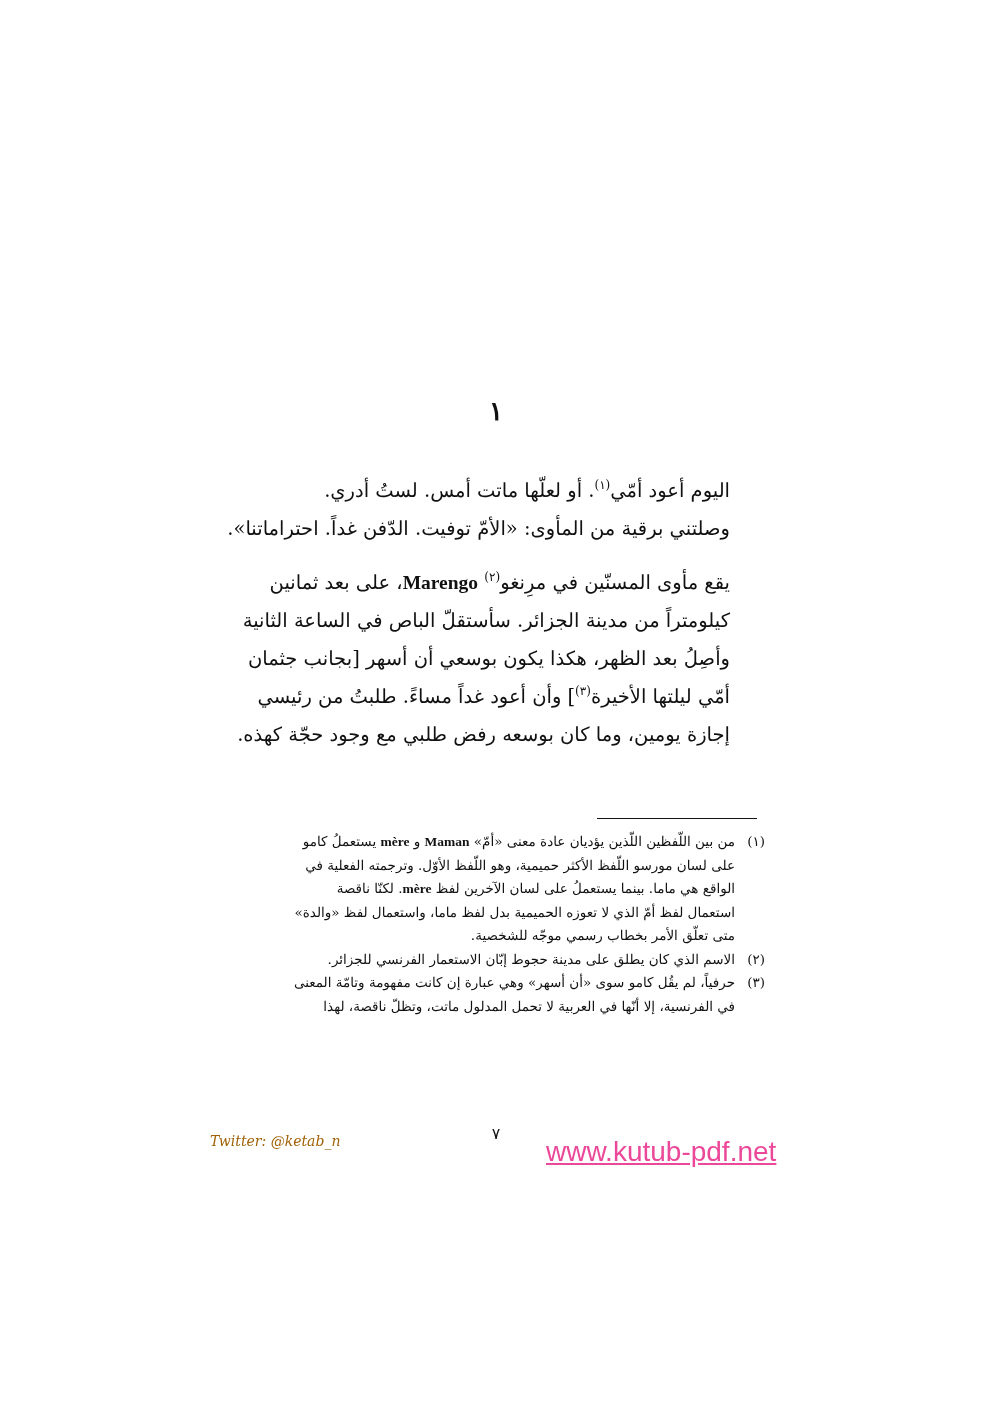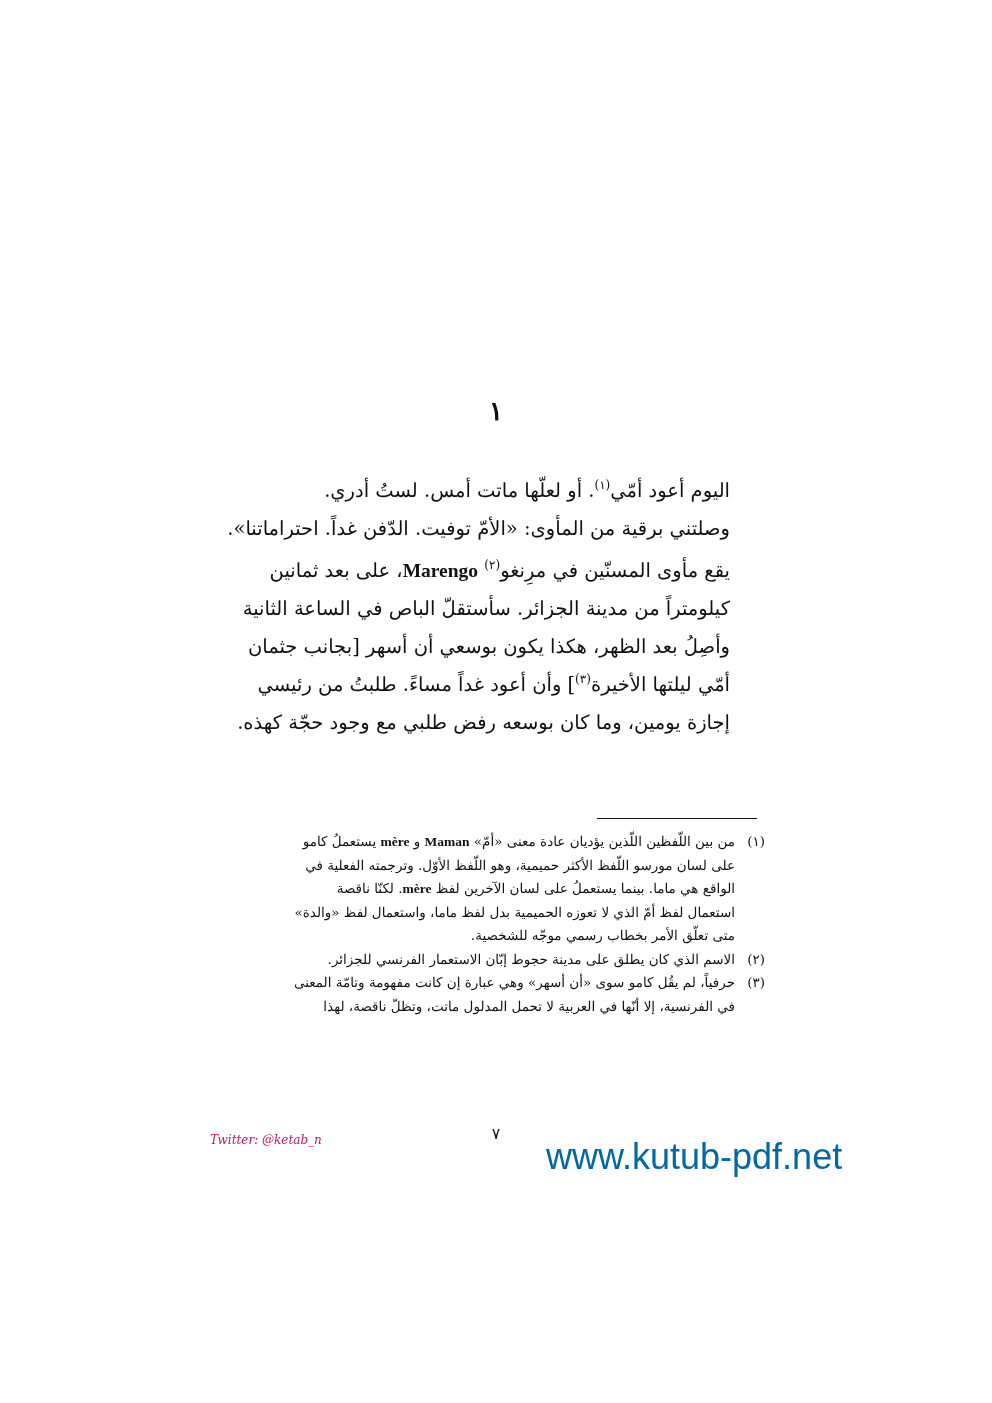--- a/index.html
+++ b/index.html
@@ -10,21 +10,21 @@
     .chapter-number {
       position: absolute; top: 396px; left: 0; width: 992px; text-align: center;
       font-family: "DejaVu Serif", serif; font-size: 26px; font-weight: bold; color: #111;
     }
 
     .body-text {
       position: absolute; left: 243px; width: 515px; top: 472px;
       font-size: 19.5px; line-height: 38px; text-align: justify; text-align-last: right;
     }
     .body-text p { margin: 0; text-indent: 28px; }
-    .body-text p + p { margin-top: 4px; }
+    .body-text p + p { margin-top: 16px; }
     .line { display: block; white-space: nowrap; }
     sup { font-size: 12px; line-height: 0; vertical-align: 8px; }
     .latin { font-family: "Liberation Serif", serif; font-weight: bold; }
 
     .rule {
       position: absolute; left: 597px; top: 818px; width: 160px; height: 0;
       border-top: 1.5px solid #111;
     }
 
     .footnotes {
@@ -33,29 +33,29 @@
     }
     .fn { display: flex; flex-direction: row; }
     .fn-num { flex: 0 0 30px; text-align: right; }
     .fn-text { flex: 1; text-align: justify; text-align-last: right; }
     .fn-text .line { white-space: nowrap; }
     .latin-fn { font-family: "Liberation Serif", serif; font-weight: bold; }
 
     .twitter {
       position: absolute; left: 210px; top: 1133px;
       font-family: "DejaVu Serif", "Liberation Serif", serif; font-style: italic;
-      font-size: 12px; color: #be185d;
+      font-size: 14px; color: #a16207;
     }
     .page-number {
       position: absolute; left: 0; width: 992px; top: 1124px; text-align: center;
       font-family: "DejaVu Sans", sans-serif; font-size: 16px; color: #111;
     }
     .watermark {
       position: absolute; left: 546px; top: 1136px;
-      font-family: "Liberation Sans", sans-serif; font-size: 36px; color: #0369a1;
+      font-family: "Liberation Sans", sans-serif; font-size: 28px; color: #ec4899; text-decoration: underline;
     }
   </style>
 </head>
 <body>
 
 <div class="page">
 
   <div class="chapter-number ar">١</div>
 
   <div class="body-text ar">

